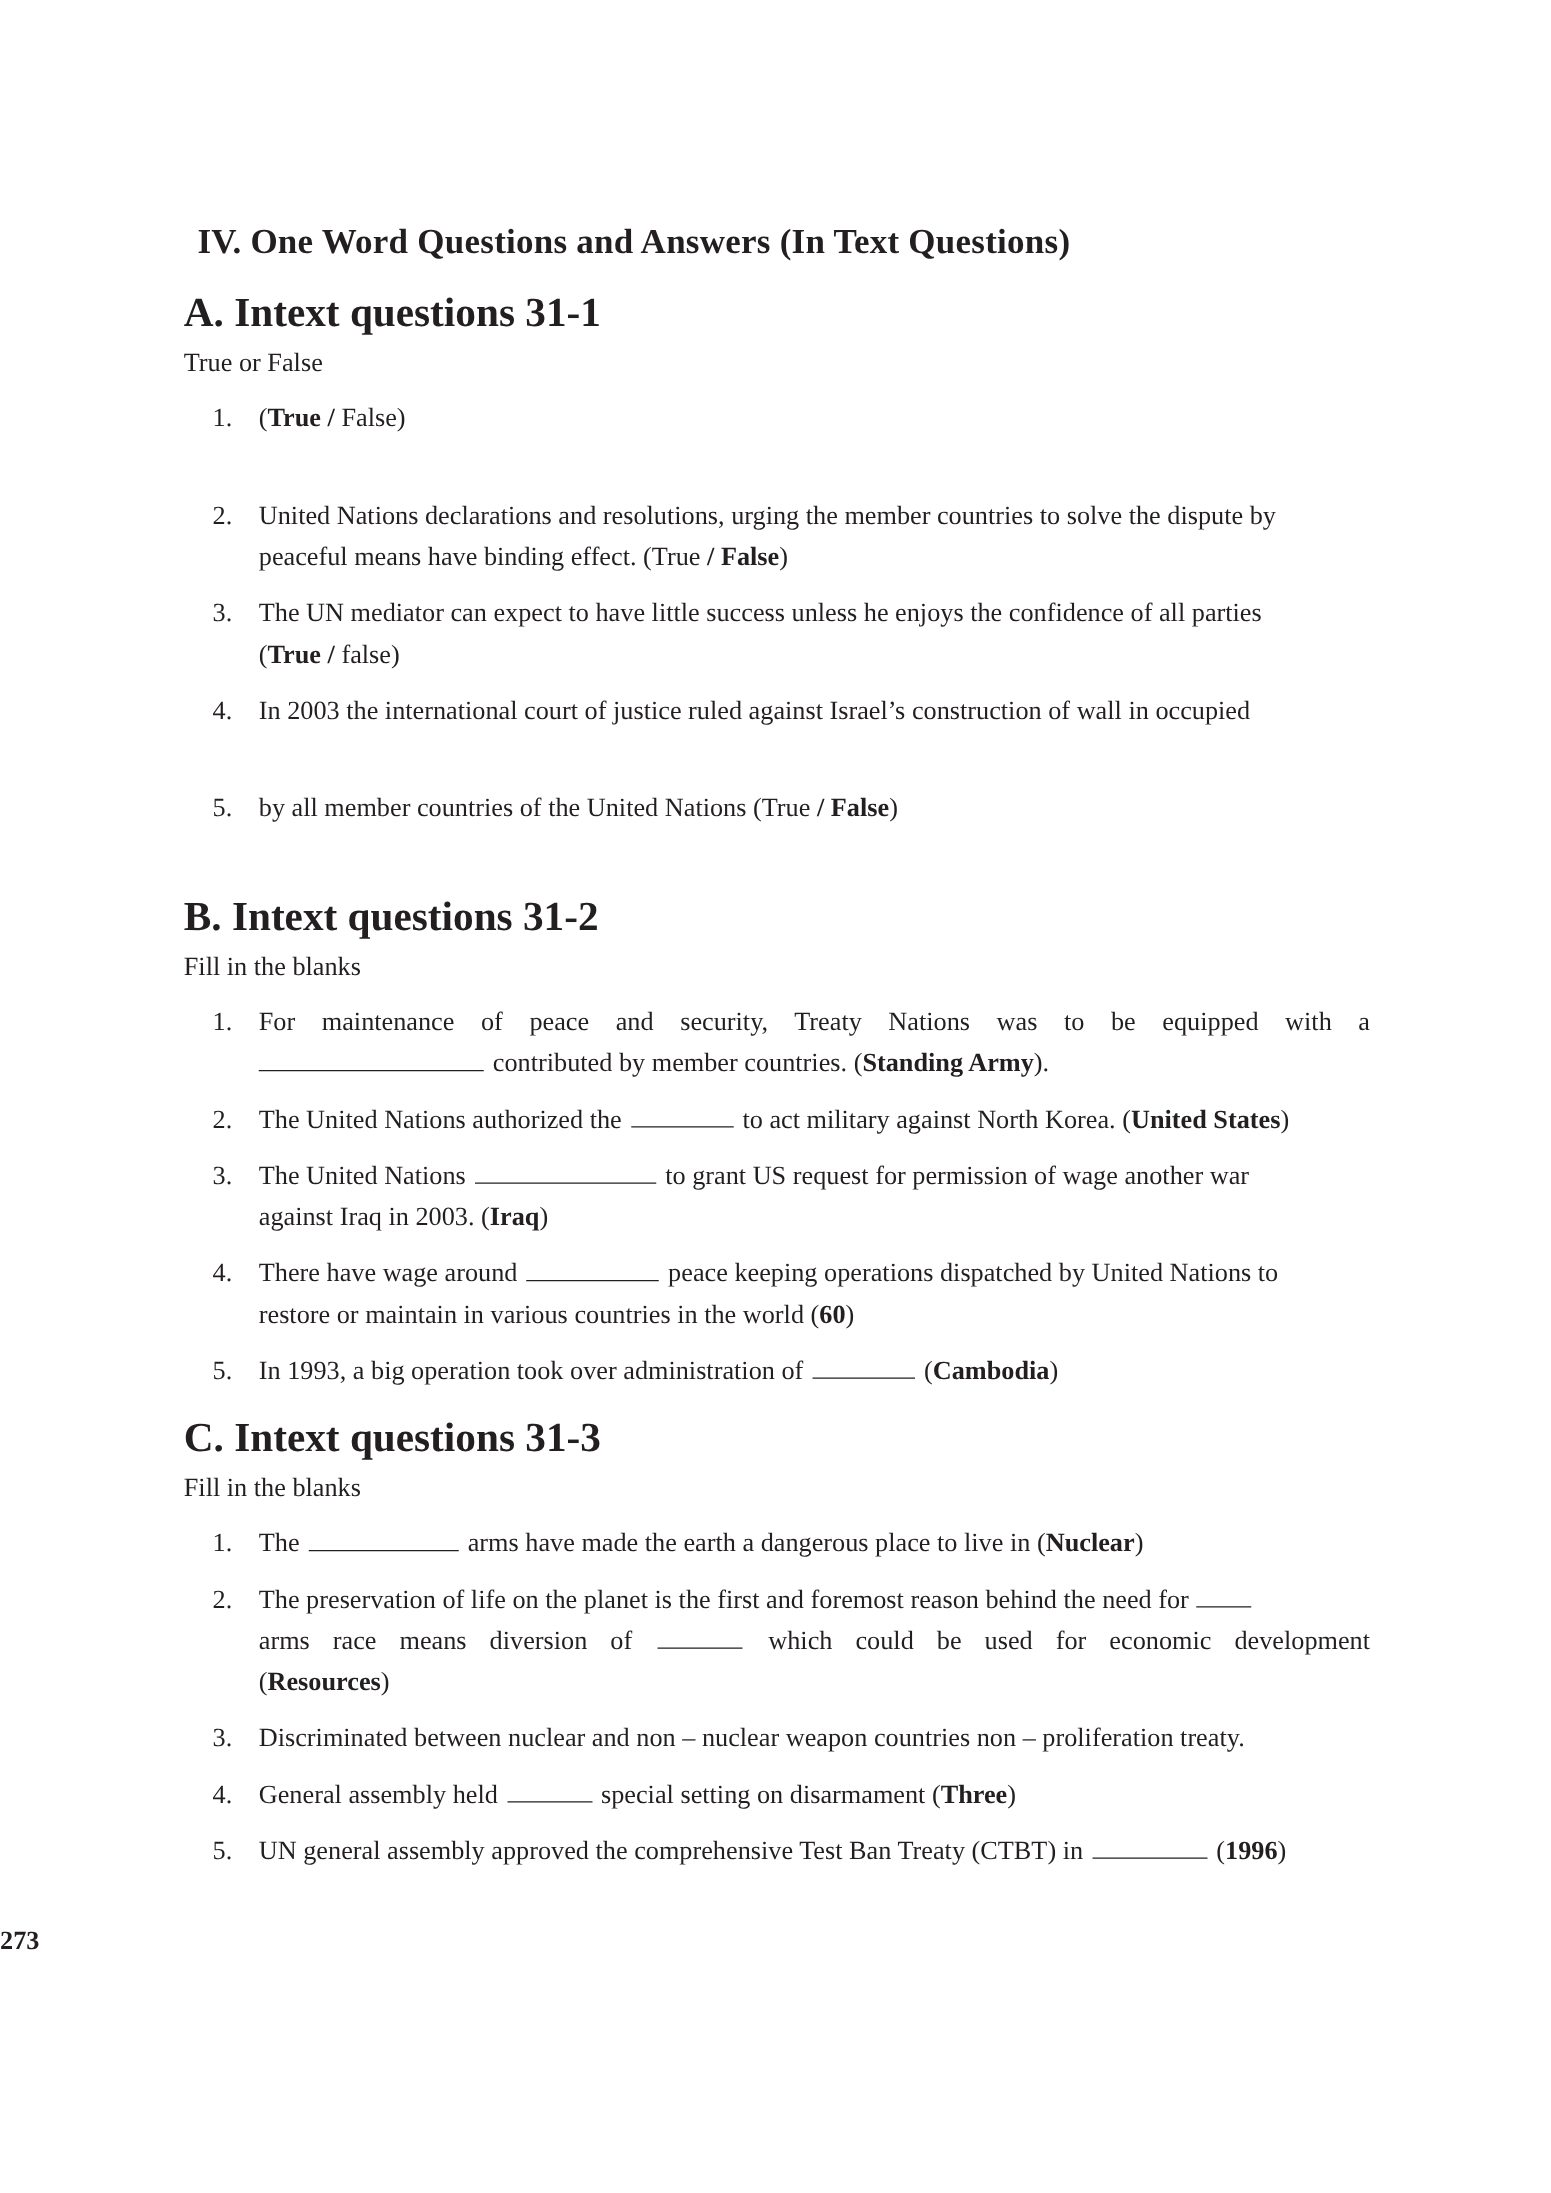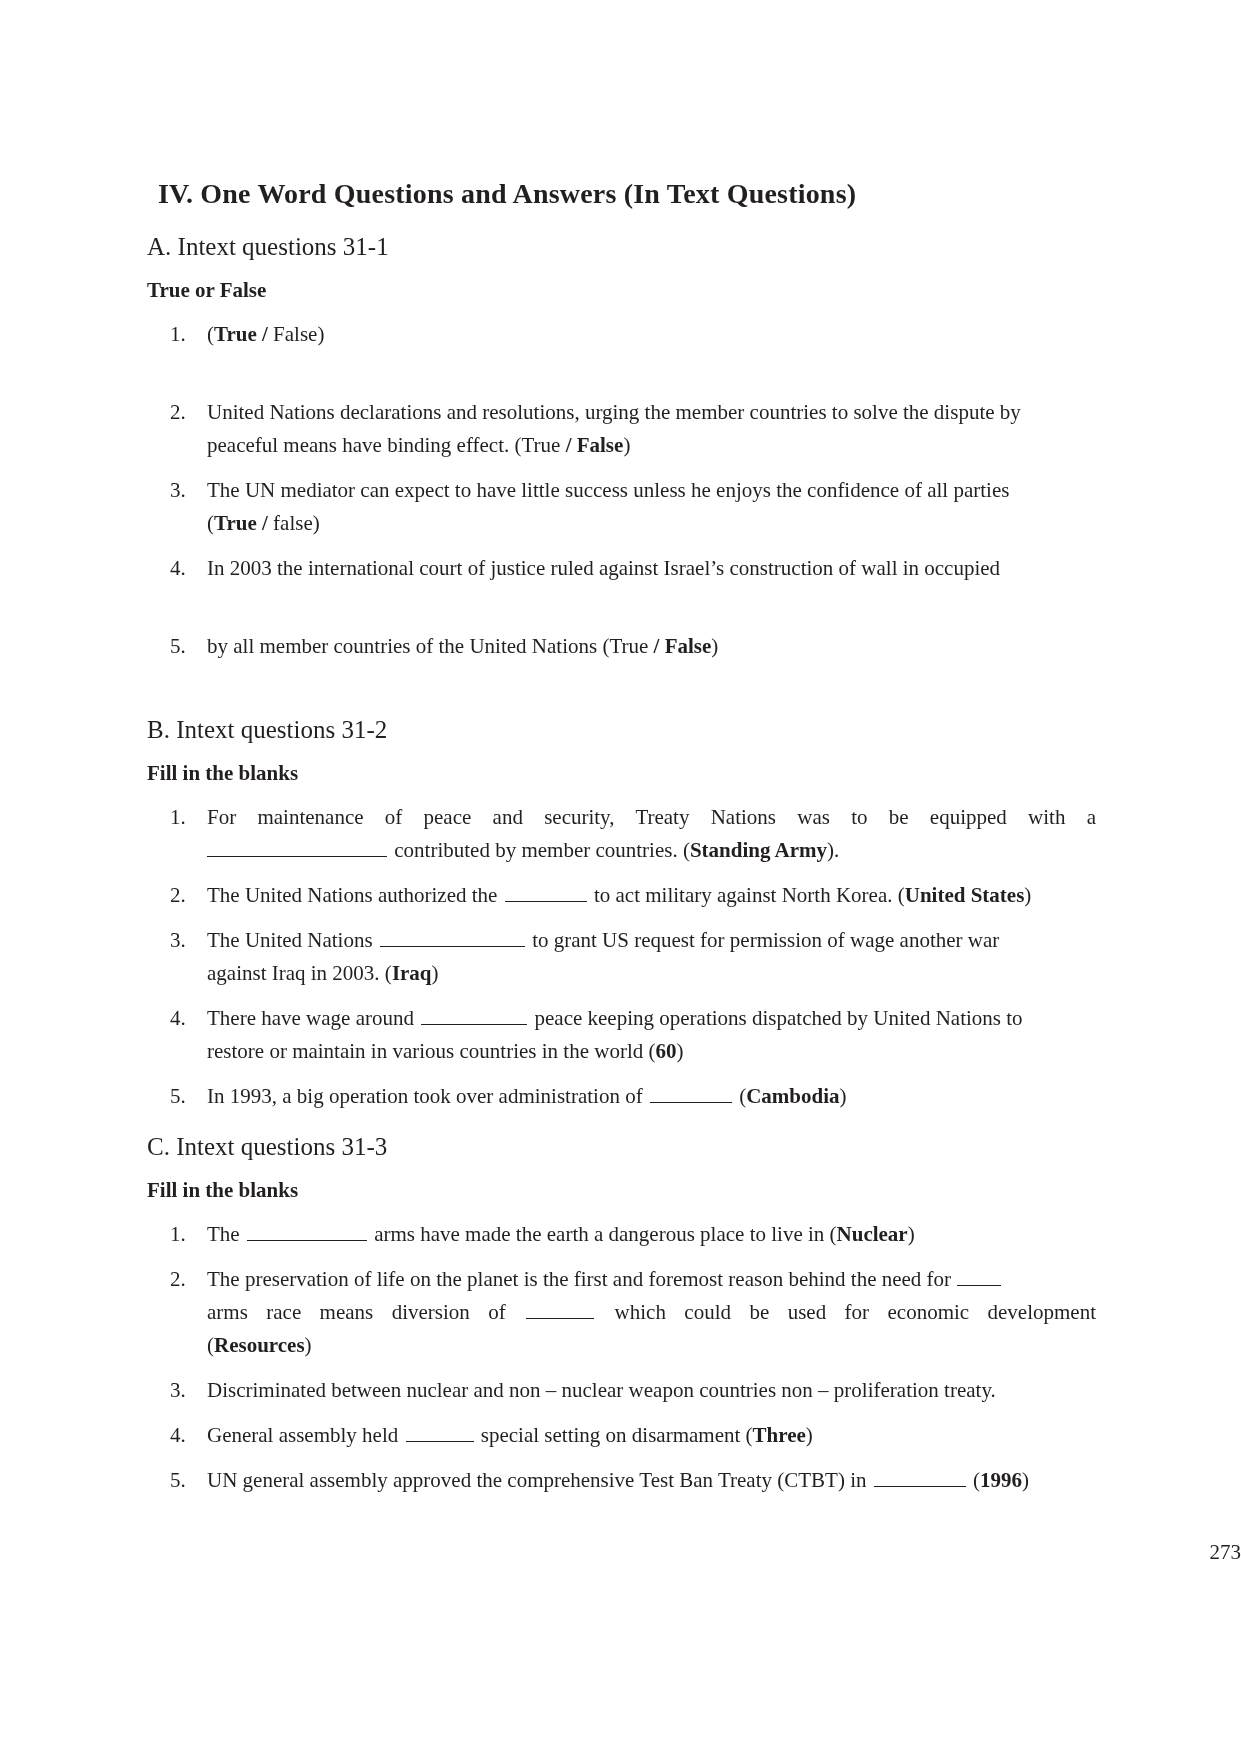--- a/index.html
+++ b/index.html
@@ -7,40 +7,40 @@
     width: 1241px; height: 1754px; position: relative; overflow: hidden;
     font-family: "Liberation Serif", "DejaVu Serif", serif; color: #231f20;
   }
   .page { position: absolute; left: 0; top: 0; width: 1241px; height: 1754px; }
   .main-heading {
     position: absolute; left: 158px; top: 178px;
     font-size: 28px; font-weight: bold; letter-spacing: 0.2px; white-space: nowrap;
   }
   .sec-heading {
     position: absolute; left: 147px;
-    font-size: 25px; font-weight: normal; white-space: nowrap;
+    font-size: 33px; font-weight: bold; white-space: nowrap;
   }
   .sub-heading {
     position: absolute; left: 147px;
-    font-size: 21px; font-weight: bold; white-space: nowrap;
+    font-size: 21px; font-weight: normal; white-space: nowrap;
   }
   .item {
     position: absolute; left: 170px; width: 926px;
     font-size: 21px; line-height: 33px;
   }
   .item .num { position: absolute; left: 0; top: 0; }
   .item .body { margin-left: 37px; display: block; }
   .ans { font-weight: bold; }
   .blank {
     display: inline-block; border-bottom: 1.6px solid #231f20;
     height: 18px; vertical-align: baseline; margin: 0 2px;
   }
   .page-number {
     position: absolute; left: 0; width: 1241px; top: 1540px;
-    text-align: right; font-size: 21px;
+    text-align: left; font-size: 21px; font-weight: bold;
   }
   .line { display: block; }
 </style>
 </head>
 <body>
 
 <div class="page">
 
   <div class="main-heading">IV.  One Word Questions and Answers (In Text Questions)</div>
 

